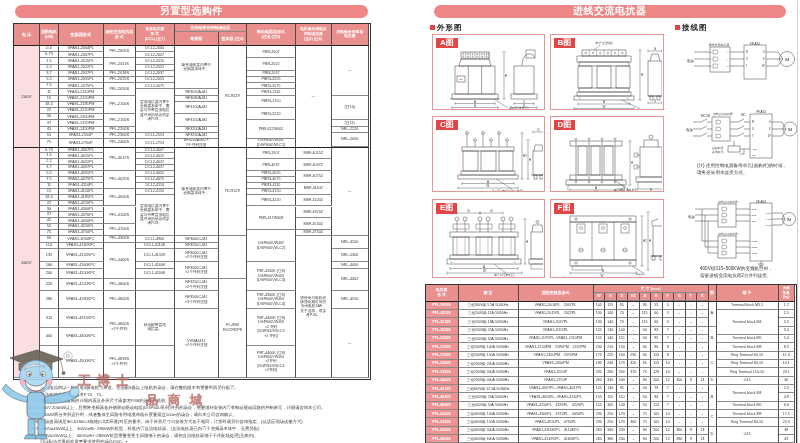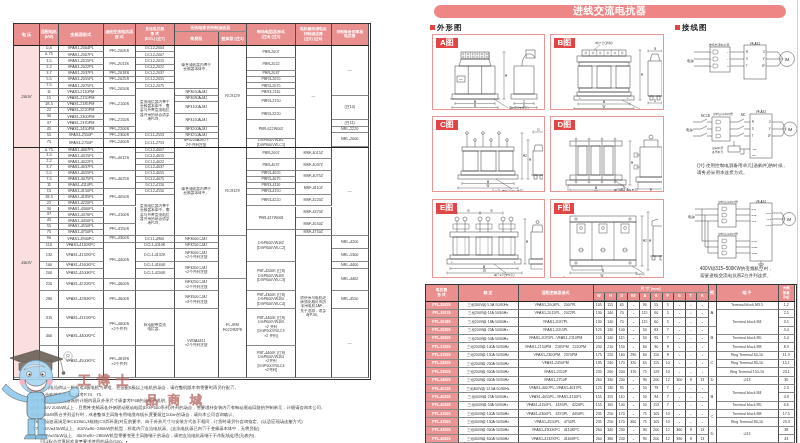--- a/index.html
+++ b/index.html
@@ -26,20 +26,23 @@
   .wm-outline{position:absolute;font-weight:bold;color:transparent;-webkit-text-stroke:0.6px rgba(180,100,95,0.75);
               letter-spacing:6px;}
   .wm-url{position:absolute;font-weight:bold;color:transparent;-webkit-text-stroke:0.8px rgba(140,140,140,0.9);}
   svg text{font-family:"Liberation Sans",sans-serif;}
 </style>
 </head>
 <body>
 
 <div id="root">
 
+  <div class="titlebar" id="lt-bar" style="left: 15px; top: 4.5px; width: 352.5px; background: rgb(238, 134, 134);">
+    <span class="titletext">另置型选购件</span>
+  </div>
 
   <div class="titlebar" id="rt-bar" style="left: 434px; top: 4.5px; width: 351.5px; background: rgb(238, 134, 134);">
     <span class="titletext">进线交流电抗器</span>
   </div>
 
   <div id="left-table" class="abs" style="left:0;top:0;">
       <div class="abs" style="left: 13px; top: 22.5px; width: 356px; height: 355.5px; border: 1px solid rgb(51, 51, 51);"></div>
       <div class="cell hdrcell" style="left: 14px; top: 23.5px; width: 26px; height: 22.5px;">
         <span style="font-size: 4.2px;">电 压</span>
       </div>

